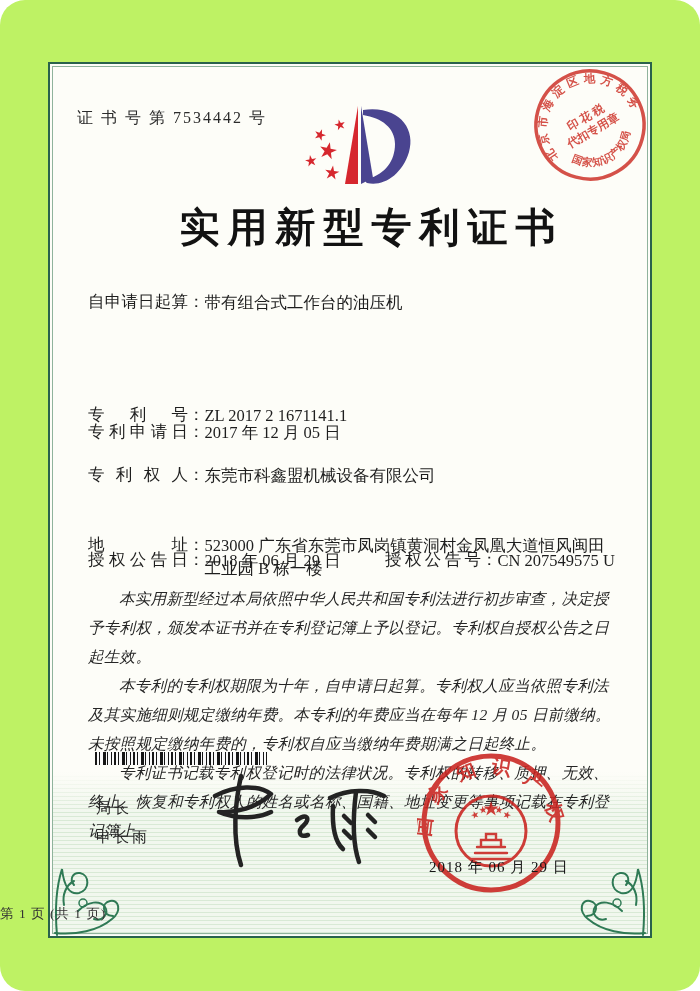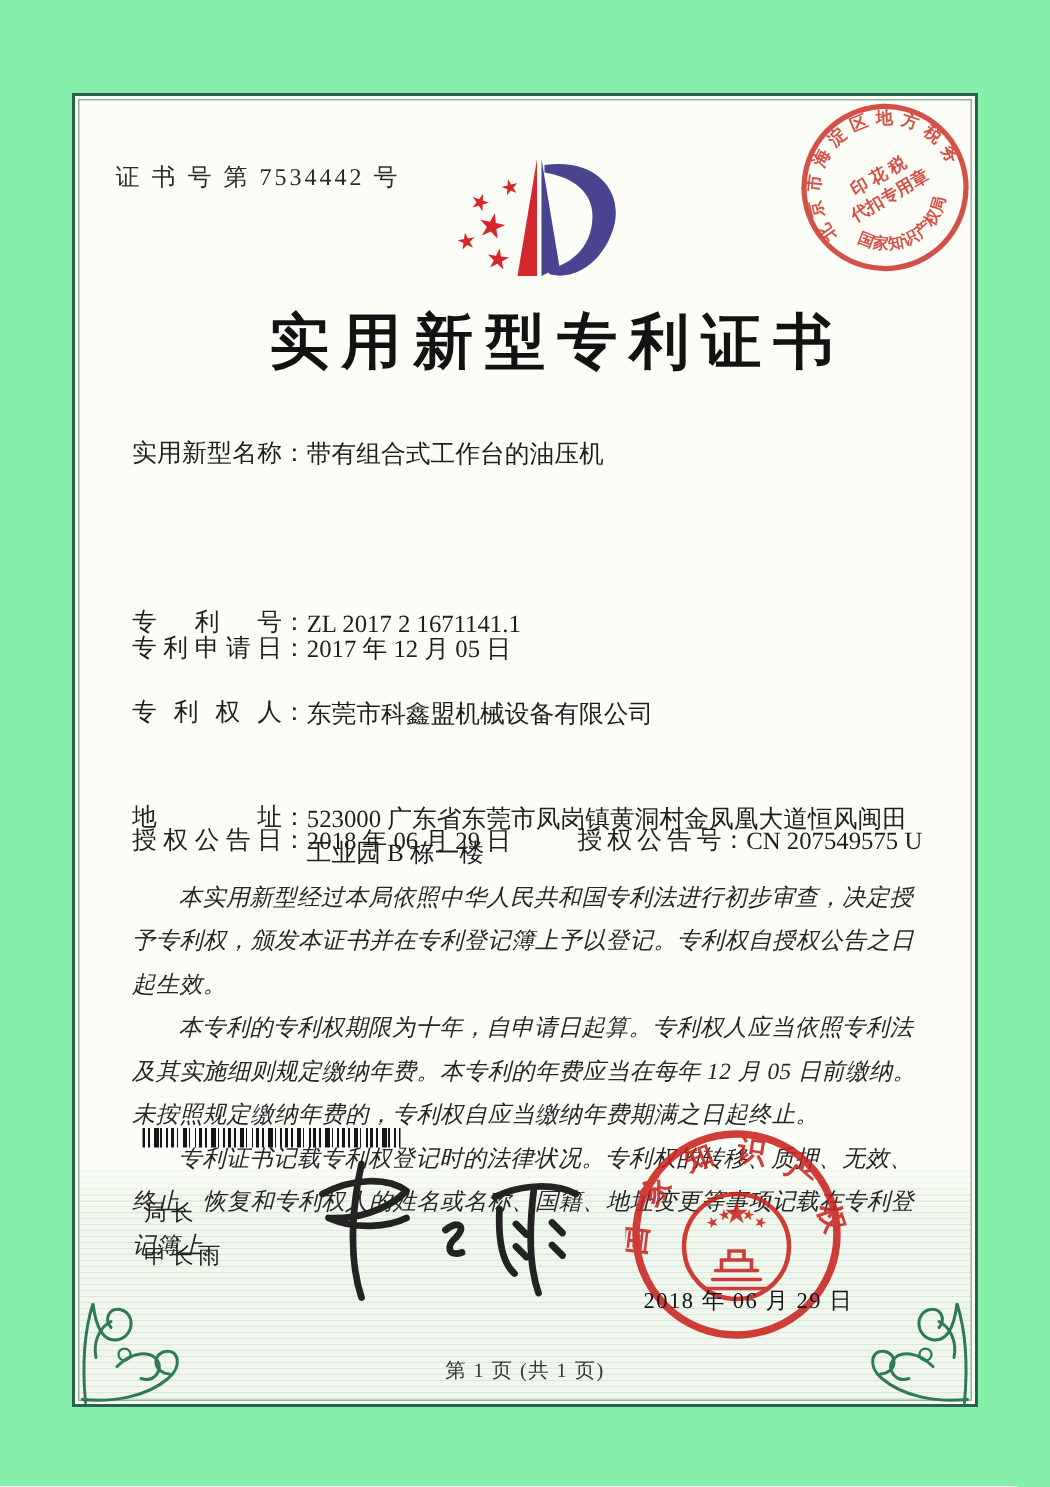--- a/index.html
+++ b/index.html
@@ -1,18 +1,18 @@
 <!DOCTYPE html>
 <html><head>
 <meta charset="utf-8">
 <style>
   html,body{margin:0;padding:0;}
   .page{
-    position:relative;width:700px;height:991px;background:#86efac;
-    font-family:"Liberation Serif","DejaVu Serif",serif;overflow:hidden;
+    position:relative;width:700px;height:991px;background:#bef264;
+    font-family:"Liberation Serif","DejaVu Serif",serif;overflow:hidden;border-radius:25px;
   }
   .inner-bg{position:absolute;left:50px;top:64px;width:600px;height:872px;background:#fdfdf8;}
   .frame{position:absolute;left:48px;top:62px;width:600px;height:872px;border:2px solid #2a624c;z-index:1;}
   .frame::after{content:"";position:absolute;inset:2px;border:1px solid #8fb39c;}
   .band{
     position:absolute;left:53px;top:772px;width:594px;height:163px;z-index:0;
     background:repeating-linear-gradient(180deg,#d8e9d5 0 1px,#f1f7ee 1px 4px);
   }
   .band::before{content:"";position:absolute;left:0;top:0;right:0;height:40px;
     background:linear-gradient(#fdfdf8,rgba(253,253,248,0));}
@@ -35,21 +35,21 @@
     background:repeating-linear-gradient(90deg,#161616 0 2px,#fafafa 2px 4px,#161616 4px 5px,
     #fafafa 5px 8px,#161616 8px 11px,#fafafa 11px 12px,#161616 12px 13px,#fafafa 13px 16px,
     #161616 16px 17px,#fafafa 17px 19px);}
   .director-title{position:absolute;left:96px;top:799px;font-size:15px;letter-spacing:3px;color:#222;
     font-family:"Liberation Sans","DejaVu Sans",sans-serif;z-index:3;}
   .director-name{position:absolute;left:96px;top:828px;font-size:15px;letter-spacing:3px;color:#222;
     font-family:"Liberation Sans","DejaVu Sans",sans-serif;z-index:3;}
   .sig{position:absolute;left:185px;top:768px;z-index:3;}
   .seal{position:absolute;left:417px;top:749px;z-index:4;}
   .seal-date{position:absolute;left:429px;top:858px;font-size:15px;letter-spacing:1px;color:#151515;z-index:5;}
-  .footer{position:absolute;left:0;right:0;top:905px;text-align:center;font-size:13.5px;
+  .footer{position:absolute;left:0;right:0;top:905px;text-align:left;font-size:13.5px;
     letter-spacing:1px;color:#333;z-index:3;}
 </style>
 </head>
 <body>
 
 <div class="page">
 
   <div class="inner-bg"></div>
   <div class="band"></div>
 
@@ -106,21 +106,21 @@
       <text x="61" y="71" text-anchor="middle" font-size="11.5" fill="#cf3a30" font-weight="bold">代扣专用章</text>
       <text font-size="10.5" fill="#cf3a30" font-weight="bold">
         <textPath href="#taxBot" startOffset="0" textLength="76">国家知识产权局</textPath>
       </text>
     </g>
   </svg>
 
   <div class="title">实用新型专利证书</div>
 
   <div class="field" style="top:291px;">
-    <span class="flabel">实用新型名称</span><span class="fcolon">：</span><span class="fvalue">带有组合式工作台的油压机</span>
+    <span class="flabel">自申请日起算</span><span class="fcolon">：</span><span class="fvalue">带有组合式工作台的油压机</span>
   </div>
   <div class="field" style="top:379px;margin-top:25px;">
     <span class="flabel">专利号</span><span class="fcolon">：</span><span class="fvalue">ZL 2017 2 1671141.1</span>
   </div>
   <div class="field" style="top:421px;">
     <span class="flabel">专利申请日</span><span class="fcolon">：</span><span class="fvalue">2017 年 12 月 05 日</span>
   </div>
   <div class="field" style="top:464px;">
     <span class="flabel">专利权人</span><span class="fcolon">：</span><span class="fvalue">东莞市科鑫盟机械设备有限公司</span>
   </div>

